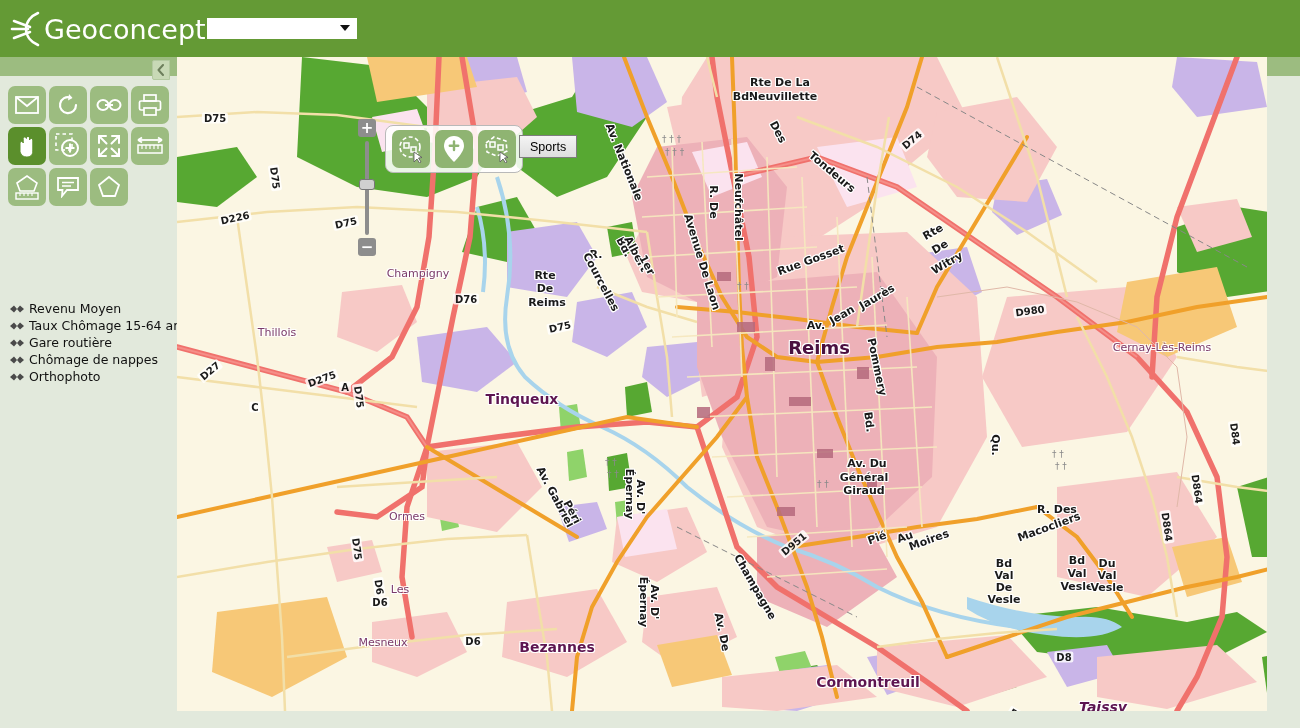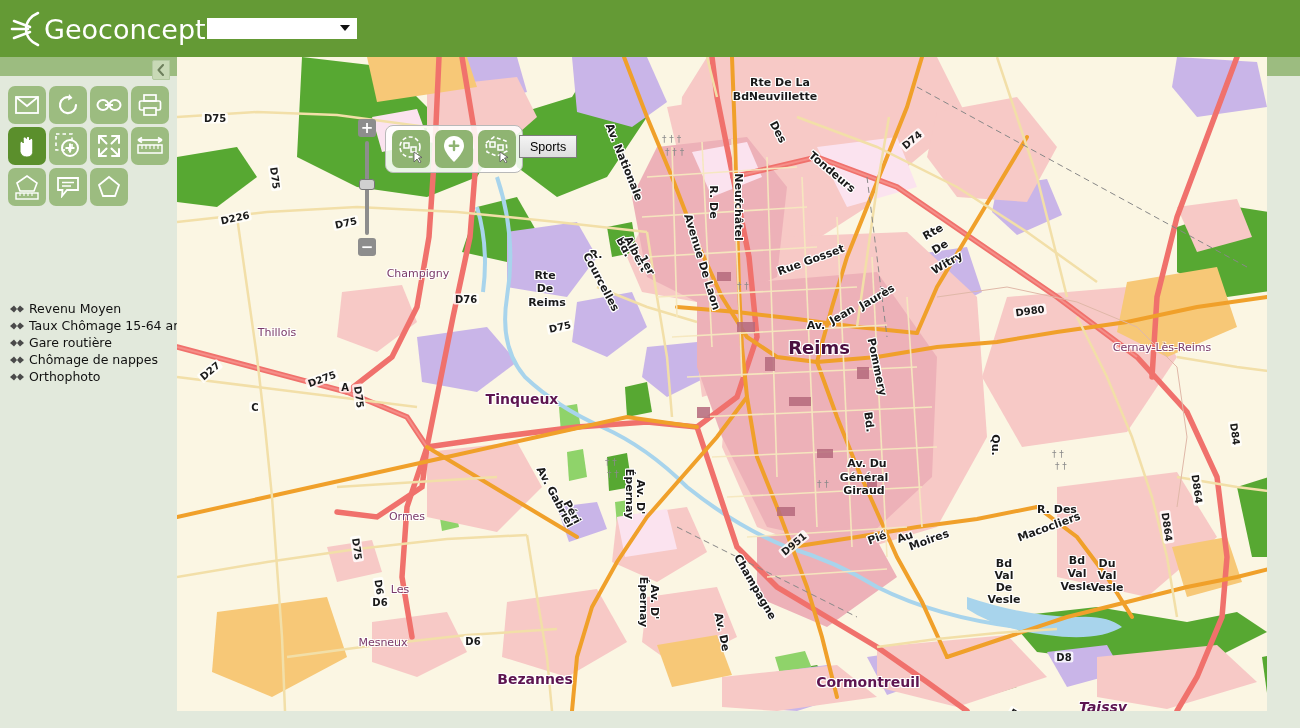--- a/index.html
+++ b/index.html
@@ -572,21 +572,21 @@
       </g>
 
       <g fill="none" stroke="#e0b8a8" stroke-width="1">
         <path d="M760 240 L830 230 L900 245 L960 270 L1000 310 L1010 380 L1000 450"></path>
       </g>
     </svg>
 
     <div id="label-layer">
         <div class="mlabel city-major" style="left: 642px; top: 290px; transform: translate(-50%, -50%);">Reims</div>
         <div class="mlabel city-mid" style="left: 345px; top: 342px; transform: translate(-50%, -50%);">Tinqueux</div>
-        <div class="mlabel city-mid" style="left: 358px; top: 590px; transform: translate(-50%, -50%); margin-top: 32px;">Bezannes</div>
+        <div class="mlabel city-mid" style="left: 380px; top: 590px; transform: translate(-50%, -50%);">Bezannes</div>
         <div class="mlabel city-mid" style="left: 691px; top: 625px; transform: translate(-50%, -50%);">Cormontreuil</div>
         <div class="mlabel city-mid" style="left: 926px; top: 650px; transform: translate(-50%, -50%); font-style: italic;">Taissy</div>
         <div class="mlabel city-small" style="left: 72px; top: 275px; transform: translate(-50%, -50%); margin-left: 28px;">Thillois</div>
         <div class="mlabel city-small" style="left: 241px; top: 216px; transform: translate(-50%, -50%);">Champigny</div>
         <div class="mlabel city-small" style="left: 230px; top: 459px; transform: translate(-50%, -50%);">Ormes</div>
         <div class="mlabel city-small" style="left: 223px; top: 532px; transform: translate(-50%, -50%);">Les</div>
         <div class="mlabel city-small" style="left: 206px; top: 585px; transform: translate(-50%, -50%);">Mesneux</div>
         <div class="mlabel city-small" style="left: 985px; top: 290px; transform: translate(-50%, -50%);">Cernay-Lès-Reims</div>
         <div class="mlabel street" style="left: 447px; top: 105px; transform: translate(-50%, -50%) rotate(68deg);">Av. Nationale</div>
         <div class="mlabel street" style="left: 603px; top: 25px; transform: translate(-50%, -50%);">Rte  De  La</div>

